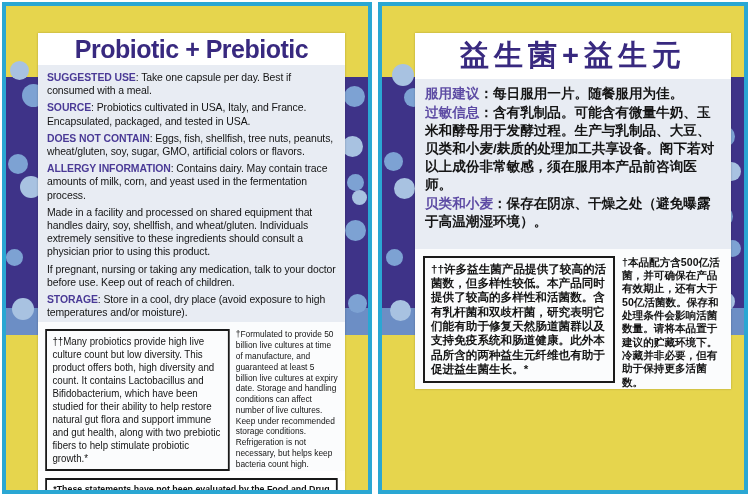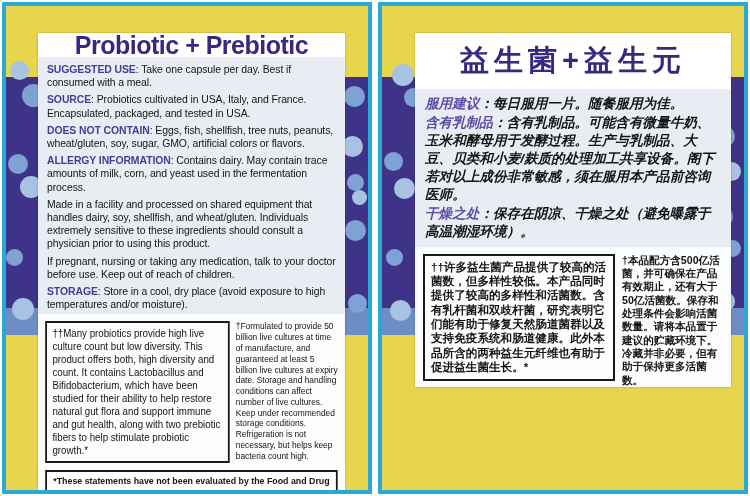--- a/index.html
+++ b/index.html
@@ -11,26 +11,26 @@
   .card-cn{left:378px;}
   .purple-band{position:absolute;left:0;right:0;top:71px;height:231px;background:#3e3388;}
   .blue-band{position:absolute;left:0;right:0;top:302px;height:27px;background:#6c8ec5;}
   .dot{position:absolute;border-radius:50%;background:#7da2d3;}
   .dot.light{background:#a8c2e1;}
   .panel{position:absolute;top:27px;background:#ffffff;box-shadow:0 0 2px rgba(0,0,0,.25);}
   .panel-en{left:32px;width:307px;}
   .panel-cn{left:33px;width:316px;}
   .label-title{display:flex;align-items:center;justify-content:center;
                color:#38297f;font-weight:bold;}
-  .panel-en .label-title{height:24px;font-size:25px;letter-spacing:-0.5px;}
-  .panel-cn .label-title{height:56px;font-size:29px;letter-spacing:5px;text-align:right;}
+  .panel-en .label-title{height:32px;font-size:25px;letter-spacing:-0.5px;}
+  .panel-cn .label-title{height:46px;font-size:29px;letter-spacing:5px;text-align:right;}
   .squeeze{transform:scaleX(0.9);transform-origin:0 0;width:111.1%;}
   .label-body{background:#e8ecf3;}
   .panel-en .label-body{padding:5px 10px 4px;}
-  .panel-cn .label-body{padding:6px 10px 5px;font-style:italic;}
+  .panel-cn .label-body{padding:6px 10px 17px;}
   .sec{margin:0 0 4px;color:#141414;}
   .sec:last-child{margin-bottom:0;}
   .panel-en .sec{font-size:11.6px;line-height:1.14;letter-spacing:-0.1px;}
   .panel-cn .sec{font-size:13.6px;line-height:1.32;font-weight:bold;margin:0 0 1px;}
   .hdr{font-weight:bold;color:#4a3a96;}
   .panel-cn .hdr{color:#5d4ba4;}
   .footnotes{display:flex;align-items:flex-start;gap:7px;padding:7px 8px 0;background:#fbfcfd;}
   .fnbox{box-sizing:border-box;border:2px solid #1a1a1a;padding:4px 6px;color:#141414;}
   .panel-en .fnbox{width:63%;font-size:10.8px;line-height:1.2;}
   .panel-cn .fnbox{width:64%;font-size:11.6px;line-height:1.24;font-weight:bold;}
@@ -97,22 +97,22 @@
     <div class="dot" style="left:332px;top:120px;width:21px;height:21px;"></div>
     <div class="dot light" style="left:340px;top:156px;width:19px;height:19px;"></div>
     <div class="dot" style="left:330px;top:200px;width:21px;height:21px;"></div>
     <div class="dot" style="left:342px;top:234px;width:17px;height:17px;"></div>
     <div class="dot light" style="left:334px;top:286px;width:19px;height:19px;"></div>
 
     <div class="panel panel-cn">
       <div class="label-title">益生菌+益生元</div>
       <div class="label-body">
         <p class="sec"><span class="hdr">服用建议</span><span>：每日服用一片。随餐服用为佳。</span></p>
-        <p class="sec"><span class="hdr">含有乳制品</span><span>：含有乳制品。可能含有微量牛奶、玉米和酵母用于发酵过程。生产与乳制品、大豆、贝类和小麦/麸质的处理加工共享设备。阁下若对以上成份非常敏感，须在服用本产品前咨询医师。</span></p>
-        <p class="sec"><span class="hdr">干燥之处</span><span>：保存在阴凉、干燥之处（避免曝露于高温潮湿环境）。</span></p>
+        <p class="sec"><span class="hdr">过敏信息</span><span>：含有乳制品。可能含有微量牛奶、玉米和酵母用于发酵过程。生产与乳制品、大豆、贝类和小麦/麸质的处理加工共享设备。阁下若对以上成份非常敏感，须在服用本产品前咨询医师。</span></p>
+        <p class="sec"><span class="hdr">贝类和小麦</span><span>：保存在阴凉、干燥之处（避免曝露于高温潮湿环境）。</span></p>
       </div>
       <div class="footnotes">
         <div class="fnbox">††许多益生菌产品提供了较高的活菌数，但多样性较低。本产品同时提供了较高的多样性和活菌数。含有乳杆菌和双歧杆菌，研究表明它们能有助于修复天然肠道菌群以及支持免疫系统和肠道健康。此外本品所含的两种益生元纤维也有助于促进益生菌生长。*</div>
         <div class="fnside">†本品配方含500亿活菌，并可确保在产品有效期止，还有大于50亿活菌数。保存和处理条件会影响活菌数量。请将本品置于建议的贮藏环境下。冷藏并非必要，但有助于保持更多活菌数。</div>
       </div>
 
     </div>
   </div>
 
 </div>

